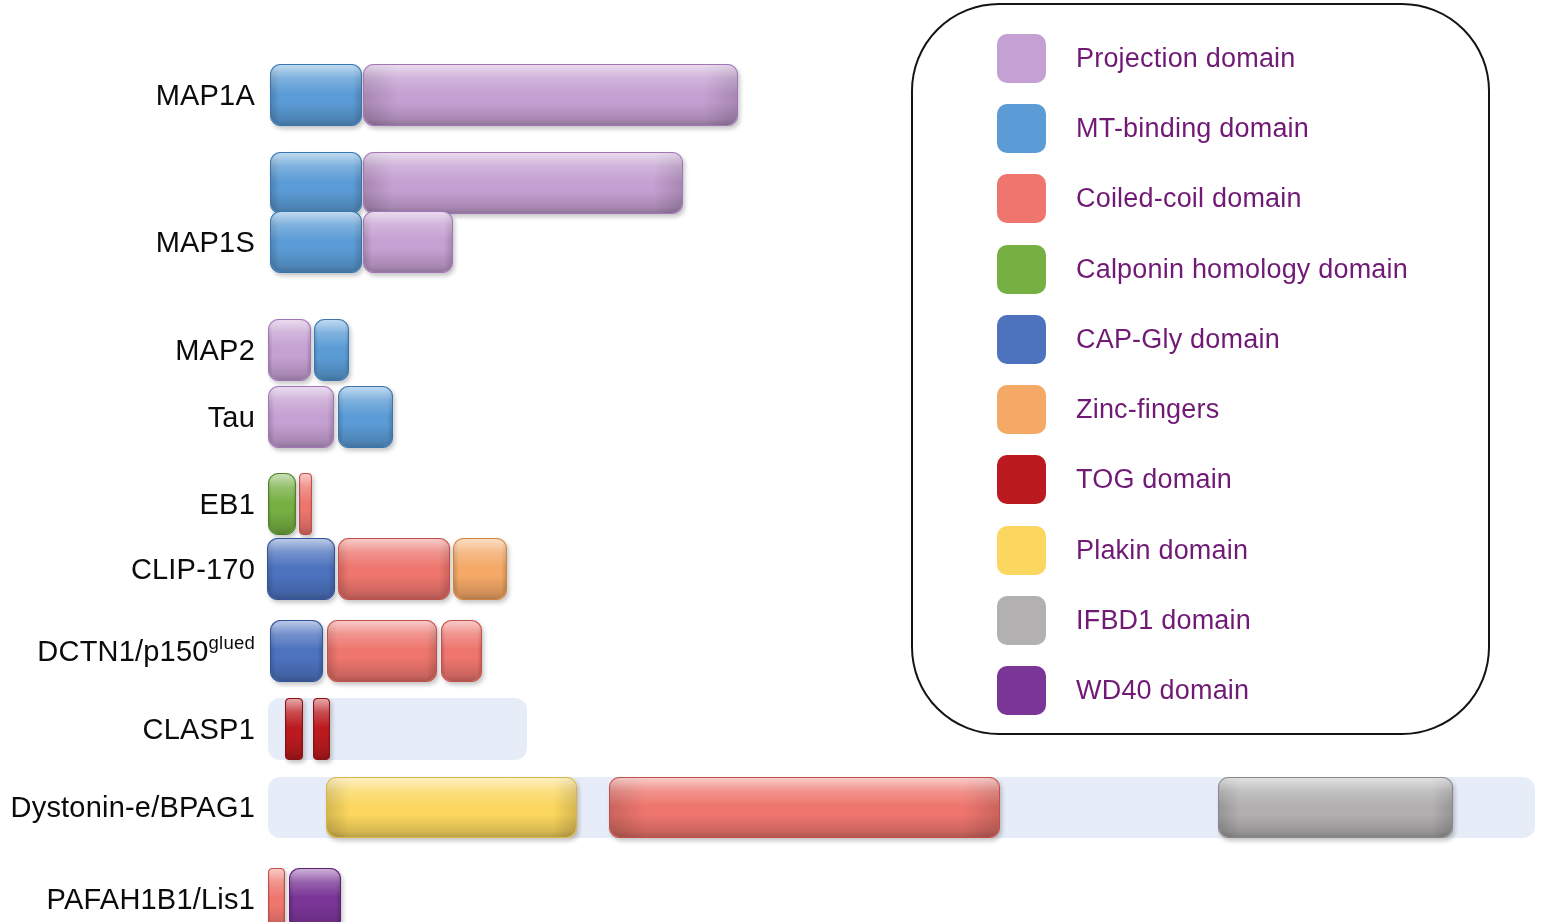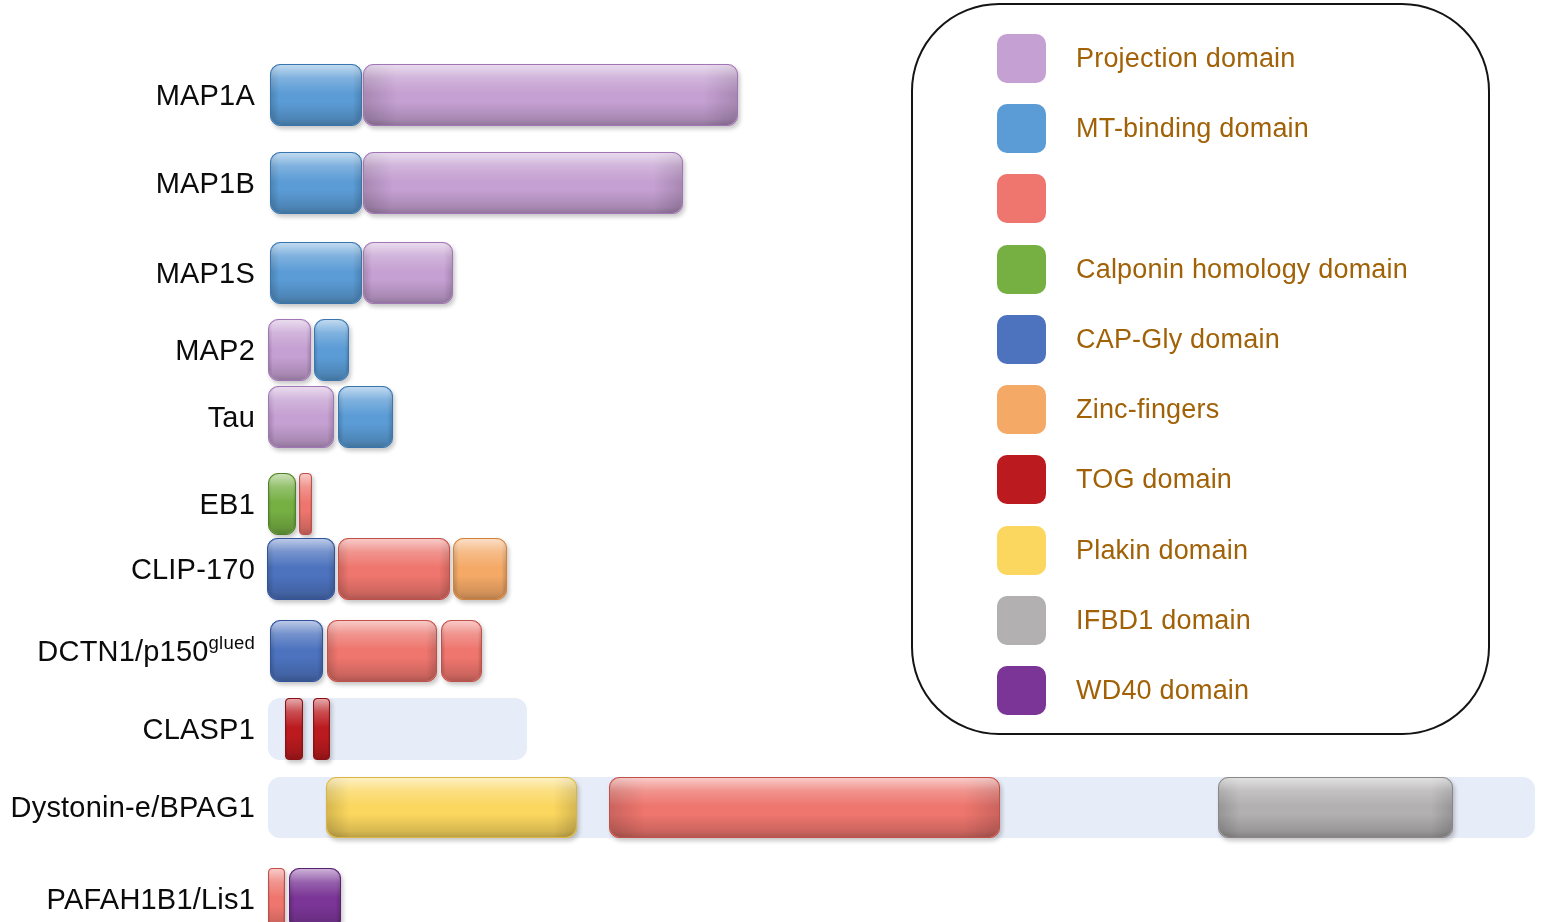--- a/index.html
+++ b/index.html
@@ -48,39 +48,38 @@
     padding:18px 0 0 84px;
   }
   .legend-item{
     display:flex;align-items:center;gap:30px;
     height:70.3px;
   }
   .legend-swatch{
     width:49px;height:49px;border-radius:10px;flex:0 0 auto;
   }
   .legend-label{
-    font-size:27px;color:#a16207;white-space:nowrap;letter-spacing:.2px;
+    font-size:27px;color:#701a75;white-space:nowrap;letter-spacing:.2px;
   }
 </style>
 </head>
 <body>
 
 <div id="figure" style="width: 1543px; height: 922px; background: rgb(255, 255, 255);">
   <div id="rows">
       <div class="row" style="top: 64px; height: 62px;">
         <div class="row-label">MAP1A</div>
         <div class="dom" style="left: 270px; width: 92px; background: rgb(91, 156, 214); border: 1px solid rgb(58, 118, 174); box-sizing: border-box;"></div>
         <div class="dom" style="left: 363px; width: 375px; background: rgb(197, 160, 210); border: 1px solid rgb(162, 118, 182); box-sizing: border-box;"></div>
       </div>
       <div class="row" style="top: 152px; height: 62px;">
-        <div class="row-label">MAP1B</div>
         <div class="dom" style="left: 270px; width: 92px; background: rgb(91, 156, 214); border: 1px solid rgb(58, 118, 174); box-sizing: border-box;"></div>
         <div class="dom" style="left: 363px; width: 320px; background: rgb(197, 160, 210); border: 1px solid rgb(162, 118, 182); box-sizing: border-box;"></div>
       </div>
-      <div class="row" style="top: 242px; height: 62px;">
+      <div class="row" style="top: 211px; height: 62px;">
         <div class="row-label">MAP1S</div>
         <div class="dom" style="left: 270px; width: 92px; background: rgb(91, 156, 214); border: 1px solid rgb(58, 118, 174); box-sizing: border-box;"></div>
         <div class="dom" style="left: 363px; width: 90px; background: rgb(197, 160, 210); border: 1px solid rgb(162, 118, 182); box-sizing: border-box;"></div>
       </div>
       <div class="row" style="top: 319px; height: 62px;">
         <div class="row-label">MAP2</div>
         <div class="dom" style="left: 268px; width: 43px; background: rgb(197, 160, 210); border: 1px solid rgb(162, 118, 182); box-sizing: border-box;"></div>
         <div class="dom" style="left: 314px; width: 35px; background: rgb(91, 156, 214); border: 1px solid rgb(58, 118, 174); box-sizing: border-box;"></div>
       </div>
       <div class="row" style="top: 386px; height: 62px; text-decoration: underline;">
@@ -129,20 +128,21 @@
         <div class="legend-item">
           <div class="legend-swatch" style="background: rgb(197, 160, 210);"></div>
           <div class="legend-label">Projection domain</div>
         </div>
         <div class="legend-item">
           <div class="legend-swatch" style="background: rgb(91, 156, 214);"></div>
           <div class="legend-label">MT-binding domain</div>
         </div>
         <div class="legend-item">
           <div class="legend-swatch" style="background: rgb(238, 118, 110);"></div>
+          <div class="legend-label">Coiled-coil domain</div>
         </div>
         <div class="legend-item">
           <div class="legend-swatch" style="background: rgb(118, 176, 67);"></div>
           <div class="legend-label">Calponin homology domain</div>
         </div>
         <div class="legend-item">
           <div class="legend-swatch" style="background: rgb(77, 115, 191);"></div>
           <div class="legend-label">CAP-Gly domain</div>
         </div>
         <div class="legend-item">

